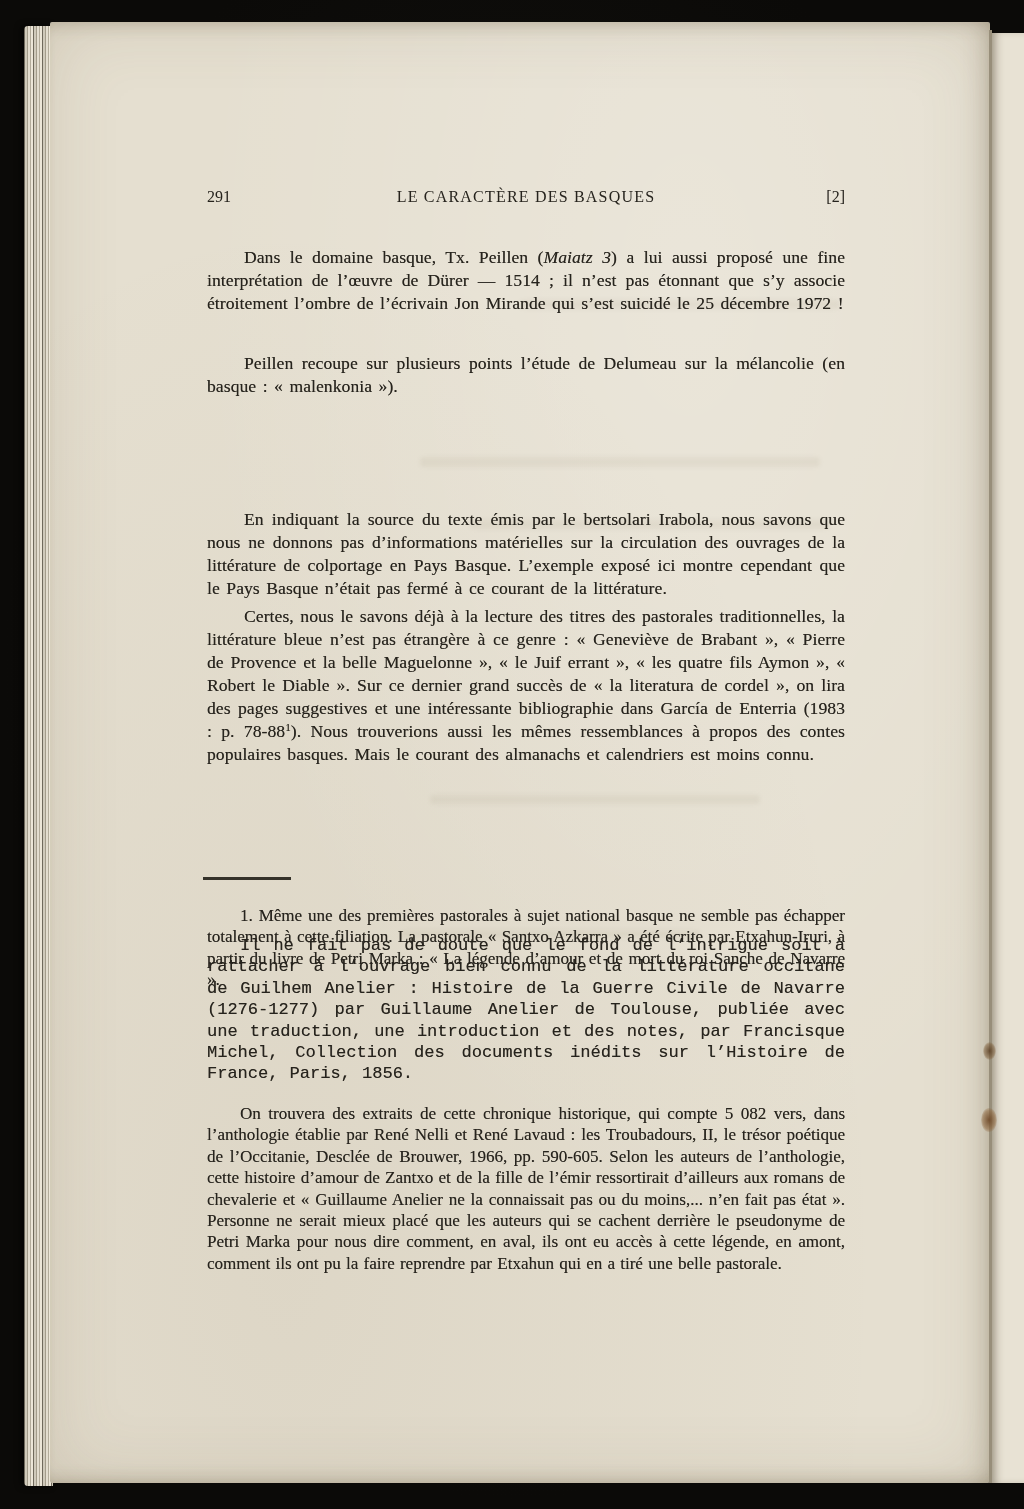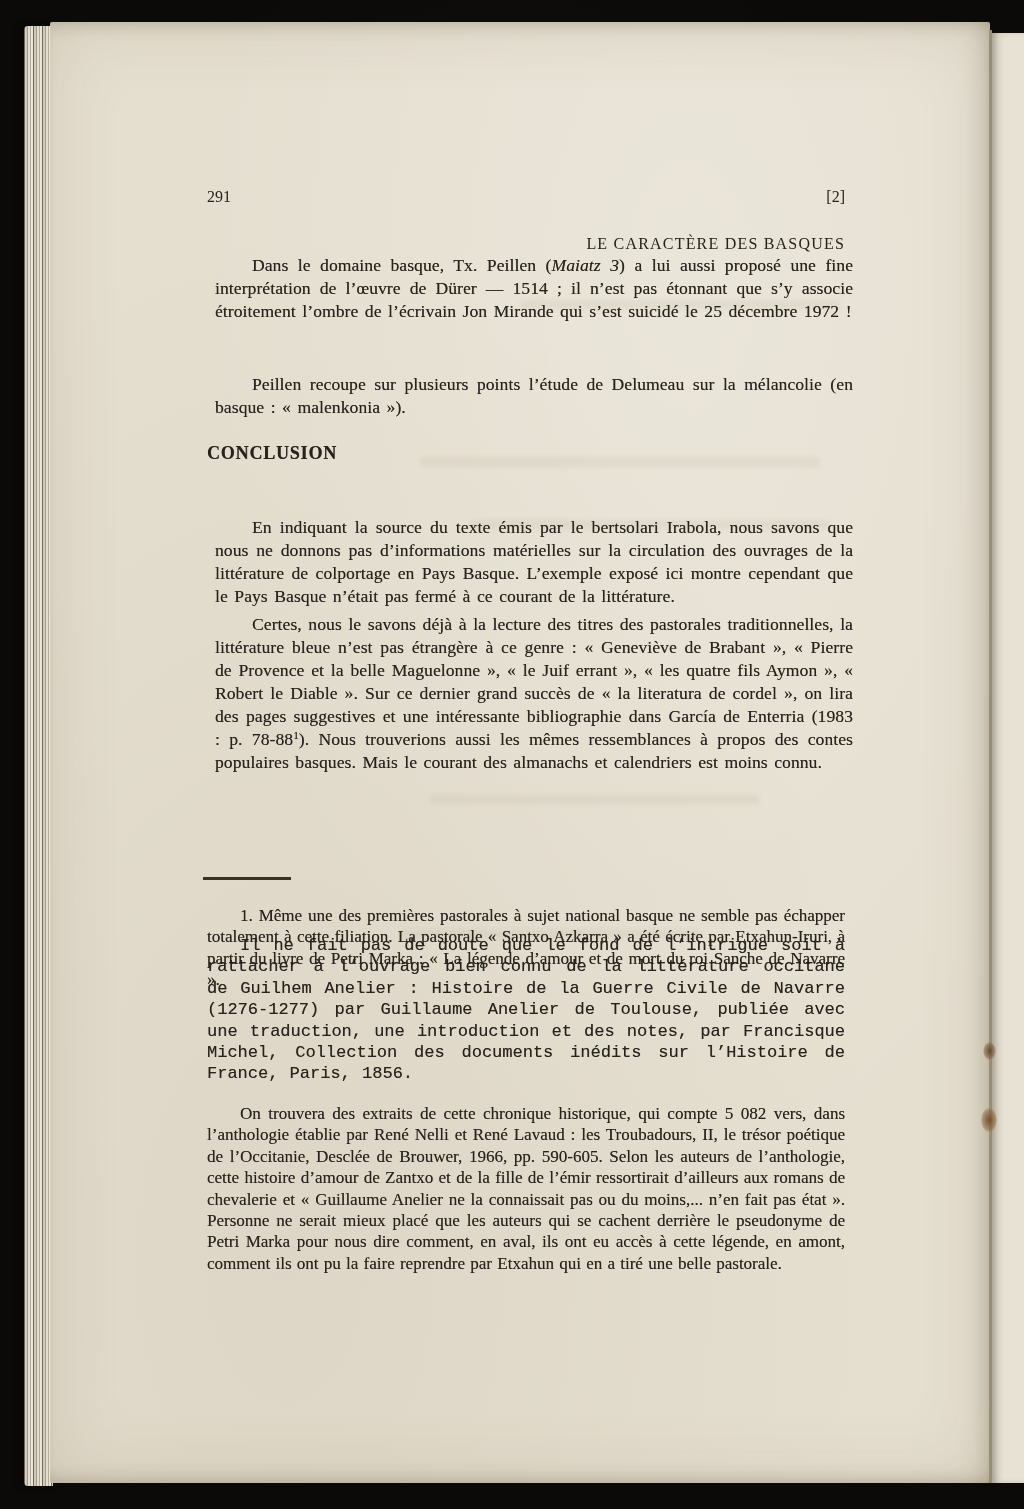--- a/index.html
+++ b/index.html
@@ -45,29 +45,29 @@
     background: radial-gradient(ellipse at center, rgba(90,62,34,0.85) 0%, rgba(122,90,54,0.5) 55%, transparent 75%); }
   .stain.s2 { left:981px; top:1108px; width:16px; height:24px;
     background: radial-gradient(ellipse at center, rgba(110,72,38,0.9) 0%, rgba(140,100,58,0.55) 55%, transparent 78%); }
   
   .ghost { position:absolute; background:#8a7f63; opacity:0.09; border-radius:4px; filter:blur(2px); }
 
   
   .text { position:absolute; left:207px; width:638px; color:#26231d; }
   .runhead { top:187px; display:flex; justify-content:space-between; align-items:baseline;
     font-size:16px; line-height:20px; }
-  .runhead .title { letter-spacing:1.2px; position:absolute; left:0; right:0; text-align:right;margin-top:47px; }
+  .runhead .title { letter-spacing:1.2px; position:absolute; left:0; right:0; text-align:center; }
   .runhead .num { position:relative; z-index:1; }
   p.body {
-    position:absolute; margin:8px; text-align:justify;
+    position:absolute; margin:0; text-align:justify;
     font-size:17.5px; line-height:23px; word-spacing:2px; letter-spacing:0.1px;
     text-shadow: 0.2px 0.2px 0.35px rgba(40,36,28,0.55);
   }
   .p1 { top:246px; text-indent:37px; }
-  .p2 { top:365px; text-indent:37px; }
+  .p2 { top:352px; text-indent:37px; }
   .p3 { top:508px; text-indent:37px; }
   .p4 { top:605px; text-indent:37px; }
   .conclusion {
     position:absolute; top:443px; margin:0; font-size:18px; font-weight:bold;
     letter-spacing:0.8px; text-shadow: 0.3px 0.3px 0.4px rgba(40,36,28,0.6);
   }
   .fnrule { position:absolute; left:203px; top:877px; width:88px; height:2.5px; background:#35322a; }
   p.fn {
     position:absolute; margin:0; text-align:justify;
     font-size:17px; line-height:21.4px; word-spacing:1px;
@@ -104,21 +104,20 @@
   <div class="text runhead">
     <span class="title">LE CARACTÈRE DES BASQUES</span>
     <span class="num">291</span>
     <span class="num">[2]</span>
   </div>
 
   <p class="text body p1"><span>Dans le domaine basque, Tx. Peillen (</span><span class="it">Maiatz 3</span><span>) a lui aussi proposé une fine interprétation de l’œuvre de Dürer — 1514 ; il n’est pas étonnant que s’y associe étroitement l’ombre de l’écrivain Jon Mirande qui s’est suicidé le 25 décembre 1972 !</span></p>
 
   <p class="text body p2">Peillen recoupe sur plusieurs points l’étude de Delumeau sur la mélancolie (en basque : « malenkonia »).</p>
 
-  <h2 class="text conclusion">CONCLUSION</h2>
 
   <p class="text body p3">En indiquant la source du texte émis par le bertsolari Irabola, nous savons que nous ne donnons pas d’informations matérielles sur la circulation des ouvrages de la littérature de colportage en Pays Basque. L’exemple exposé ici montre cependant que le Pays Basque n’était pas fermé à ce courant de la littérature.</p>
 
   <p class="text body p4"><span>Certes, nous le savons déjà à la lecture des titres des pastorales traditionnelles, la littérature bleue n’est pas étrangère à ce genre : « Geneviève de Brabant », « Pierre de Provence et la belle Maguelonne », « le Juif errant », « les quatre fils Aymon », « Robert le Diable ». Sur ce dernier grand succès de « la literatura de cordel », on lira des pages suggestives et une intéressante bibliographie dans García de Enterria (1983 : p. 78-88</span><sup class="fnref">1</sup><span>). Nous trouverions aussi les mêmes ressemblances à propos des contes populaires basques. Mais le courant des almanachs et calendriers est moins connu.</span></p>
 
   <div class="fnrule"></div>
   <p class="text fn f1">1. Même une des premières pastorales à sujet national basque ne semble pas échapper totalement à cette filiation. La pastorale « Santxo Azkarra » a été écrite par Etxahun-Iruri, à partir du livre de Petri Marka : « La légende d’amour et de mort du roi Sanche de Navarre ».</p>
   <p class="text fn f2">Il ne fait pas de doute que le fond de l’intrigue soit à rattacher à l’ouvrage bien connu de la littérature occitane de Guilhem Anelier : Histoire de la Guerre Civile de Navarre (1276-1277) par Guillaume Anelier de Toulouse, publiée avec une traduction, une introduction et des notes, par Francisque Michel, Collection des documents inédits sur l’Histoire de France, Paris, 1856.</p>
   <p class="text fn f3">On trouvera des extraits de cette chronique historique, qui compte 5 082 vers, dans l’anthologie établie par René Nelli et René Lavaud : les Troubadours, II, le trésor poétique de l’Occitanie, Desclée de Brouwer, 1966, pp. 590-605. Selon les auteurs de l’anthologie, cette histoire d’amour de Zantxo et de la fille de l’émir ressortirait d’ailleurs aux romans de chevalerie et « Guillaume Anelier ne la connaissait pas ou du moins,... n’en fait pas état ». Personne ne serait mieux placé que les auteurs qui se cachent derrière le pseudonyme de Petri Marka pour nous dire comment, en aval, ils ont eu accès à cette légende, en amont, comment ils ont pu la faire reprendre par Etxahun qui en a tiré une belle pastorale.</p>
 

